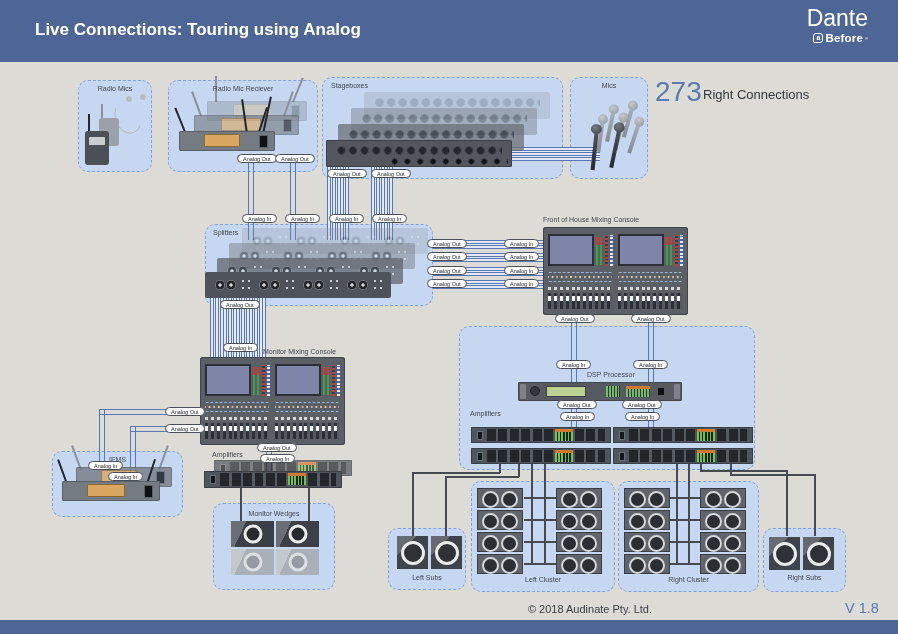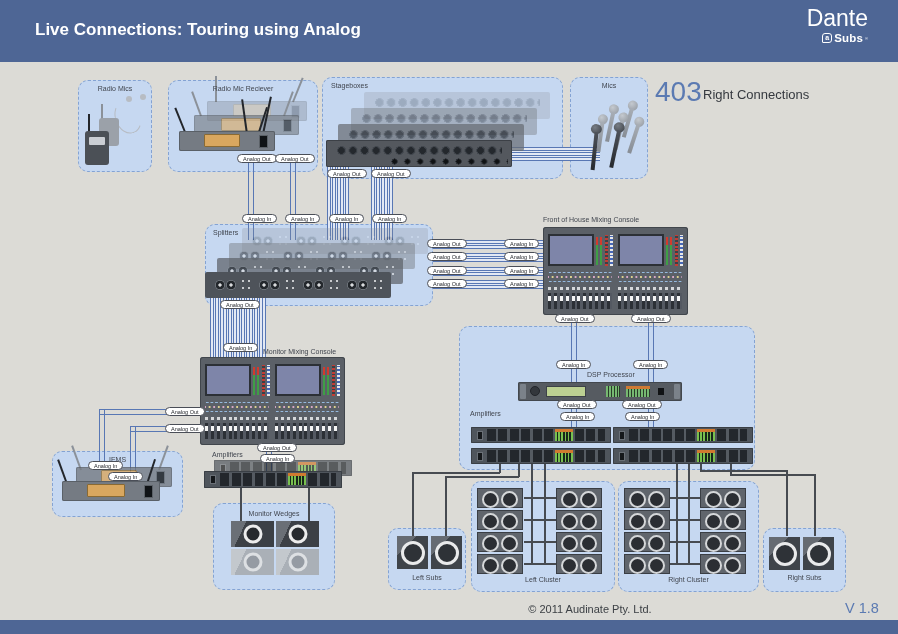--- a/index.html
+++ b/index.html
@@ -93,27 +93,27 @@
 <body>
 
 <div id="stage">
 
   <div class="abs bar" style="top:0;height:62px">
     <div class="abs hd-title" style="left:35px;top:20px">Live Connections: Touring using Analog</div>
     <div class="abs" style="right:30px;top:5px;text-align:right">
       <div class="before">Dante</div>
       <div class="dante">
         <span class="dmark">a</span>
-        <span class="dname">Subs</span>
+        <span class="dname">Before</span>
         <span class="dreg">®</span>
       </div>
     </div>
   </div>
 
-  <div class="abs" style="left:655px;top:76px;font-size:28px;color:#5b7ab2;z-index:5">403</div>
+  <div class="abs" style="left:655px;top:76px;font-size:28px;color:#5b7ab2;z-index:5">273</div>
   <div class="abs" style="left:703px;top:87px;font-size:13px;color:#35393f;z-index:5">Right Connections</div>
 
   <div class="abs bbox" style="left:78px;top:80px;width:74px;height:92px"></div>
   <div class="abs blabel" style="left:78px;top:85px;width:74px;text-align:center">Radio Mics</div>
 
   <div class="abs bbox" style="left:168px;top:80px;width:150px;height:92px"></div>
   <div class="abs blabel" style="left:168px;top:85px;width:150px;text-align:center">Radio Mic Reciever</div>
 
   <div class="abs bbox" style="left:322px;top:77px;width:241px;height:102px"></div>
   <div class="abs blabel" style="left:331px;top:82px">Stageboxes</div>
@@ -361,17 +361,17 @@
   <div class="abs pill" style="left:622px;top:400px">Analog Out</div>
   <div class="abs pill" style="left:560px;top:412px">Analog In</div>
   <div class="abs pill" style="left:625px;top:412px">Analog In</div>
   <div class="abs pill" style="left:165px;top:407px">Analog Out</div>
   <div class="abs pill" style="left:165px;top:424px">Analog Out</div>
   <div class="abs pill" style="left:257px;top:443px">Analog Out</div>
   <div class="abs pill" style="left:260px;top:454px">Analog In</div>
   <div class="abs pill" style="left:88px;top:461px">Analog In</div>
   <div class="abs pill" style="left:108px;top:472px">Analog In</div>
 
-  <div class="abs" style="left:480px;top:603px;width:220px;text-align:center;font-size:11px;color:#3c4045;z-index:5">© 2011 Audinate Pty. Ltd.</div>
+  <div class="abs" style="left:480px;top:603px;width:220px;text-align:center;font-size:11px;color:#3c4045;z-index:5">© 2018 Audinate Pty. Ltd.</div>
   <div class="abs" style="left:845px;top:600px;font-size:14.5px;color:#5b7ab2;z-index:5">V 1.8</div>
   <div class="abs bar" style="top:620px;height:14px"></div>
 
 </div>
 
 </body></html>

